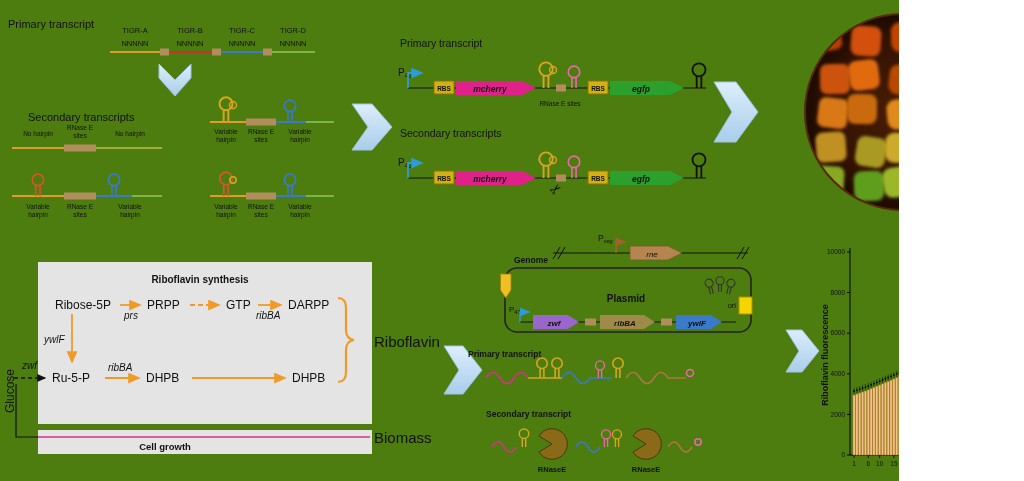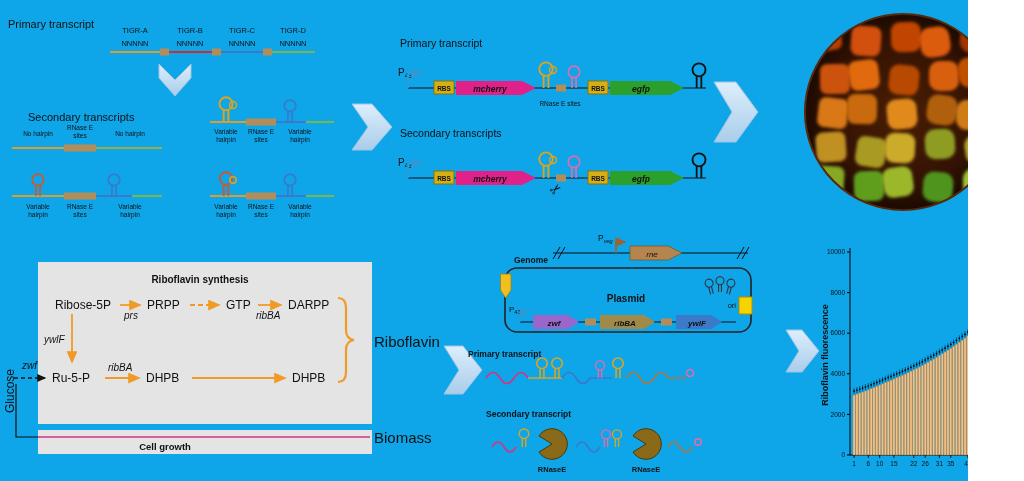--- a/index.html
+++ b/index.html
@@ -1,16 +1,16 @@
 <!DOCTYPE html>
 <html><head>
 <meta charset="utf-8">
 <style>
   html,body{margin:0;padding:0;background:#fff;}
-  .canvas{position:relative;width:968px;height:481px;background:#0ea5e9;overflow:hidden;
+  .canvas{position:relative;width:899px;height:481px;background:#4d7c0f;overflow:hidden;
           font-family:"Liberation Sans",sans-serif;}
   svg{position:absolute;left:0;top:0;}
   text{font-family:"Liberation Sans",sans-serif;fill:#111;}
 </style>
 </head>
 <body>
 
 <div class="canvas">
 <svg width="1024" height="481" viewBox="0 0 1024 481">
   <defs>

